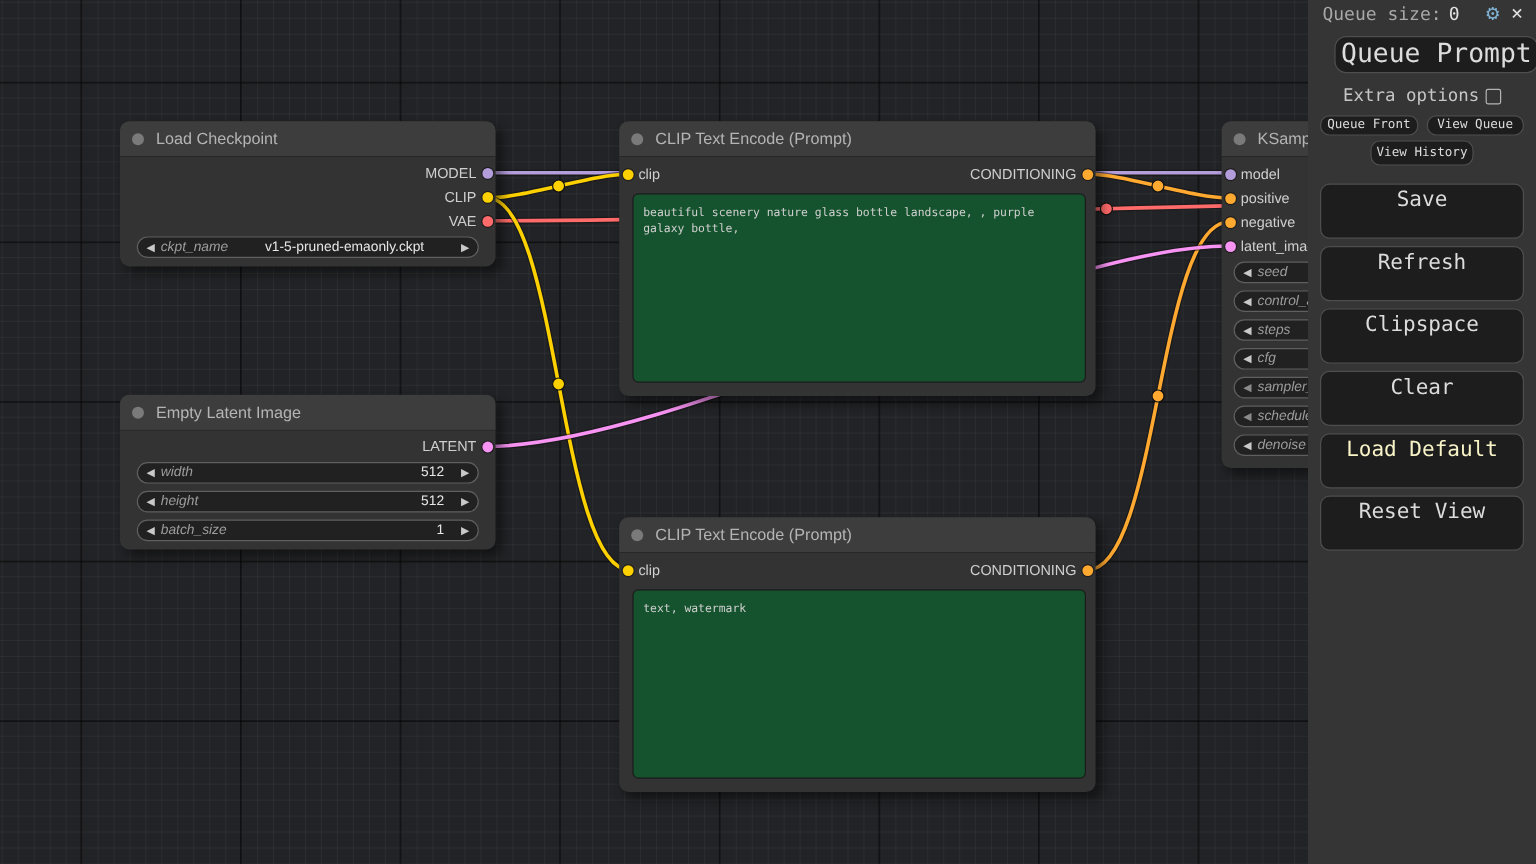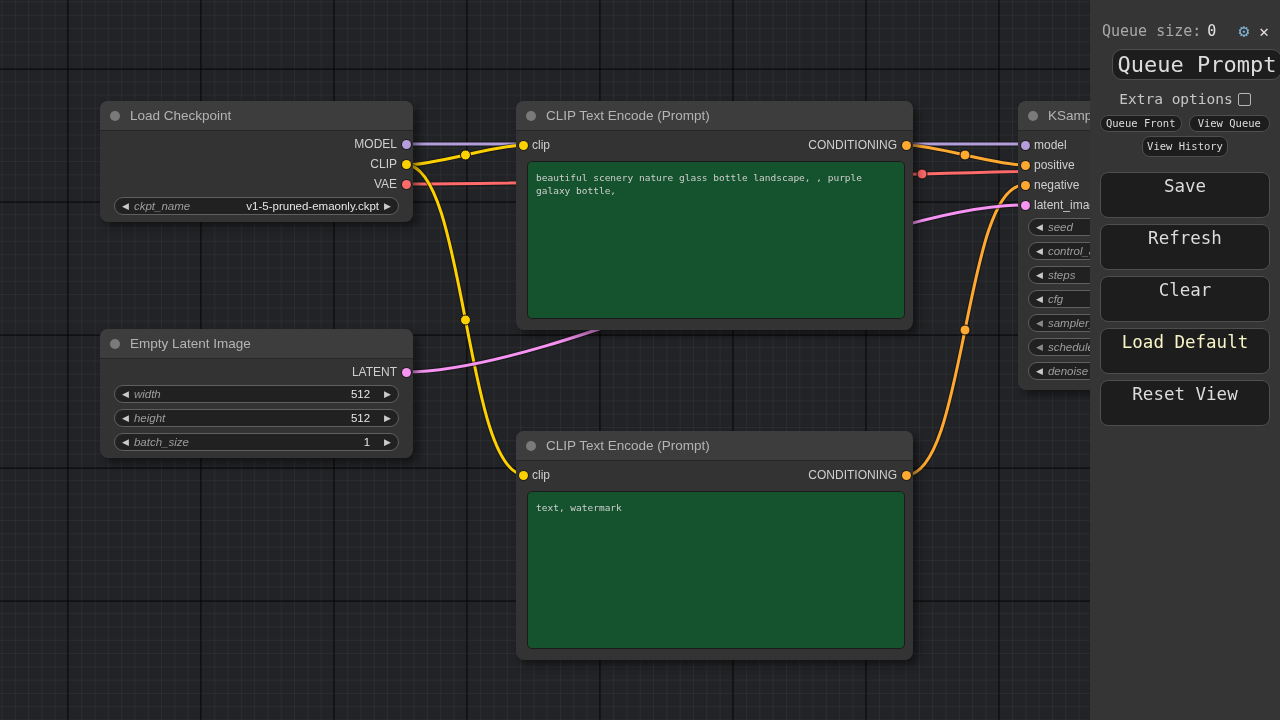--- a/index.html
+++ b/index.html
@@ -47,41 +47,41 @@
   .widget {
     position:absolute; left:14px; right:14px; height:18px;
     background:#212121; border:1px solid #5f5f5f; border-radius:9px;
     display:flex; align-items:center; padding:0 7px; gap:5px;
     font-size:11.5px; color:#9d9d9d;
   }
   .warrow { color:#c9c9c9; font-size:9px; line-height:1; flex:none; }
   .warrow.dim { color:#8a8a8a; }
   .wlabel { white-space:nowrap;font-style:italic; }
   .wvalue { color:#e6e6e6; white-space:nowrap; }
-  .wvalue.center { flex:1; text-align:right; }
+  .wvalue.center { flex:1; text-align:center; }
   .wvalue.right { margin-left:auto; padding-right:9px; }
 
   .node-textarea {
     position:absolute; left:11px; right:8px; top:60px; height:158px;
     background:#14532d; border-radius:5px; border:1px solid #1b1b1b;
     padding:9px 8px; overflow:hidden;
     font-family:"DejaVu Sans Mono", monospace; font-size:9.5px; line-height:13px;
     color:#cfcfcf; white-space:pre-wrap; word-break:break-word;
   }
 
   #node-ksampler { overflow:visible; }
   #node-ksampler .widget { right:auto; width:248px; left:10px; }
 
   
   #sidebar {
     position:absolute; top:0; right:0; width:190px; height:720px; z-index:5;
     background:#353535;
     font-family:"DejaVu Sans Mono", monospace; color:#c8c8c8;
   }
-  .menu-top { display:flex; align-items:flex-end; padding:22px 11px 0 12px; font-size:15px; }
+  .menu-top { display:flex; align-items:flex-start; padding:3px 11px 0 12px; font-size:15px; }
   .queue-size-label { color:#a8a8a8; }
   .queue-size-value { color:#e4e4e4; margin-left:6px; }
   .gear { color:#7fb2d4; font-size:18px; margin-left:8px; cursor:pointer; line-height:1; }
   .close-x { color:#e0e0e0; font-size:16px; font-weight:bold; margin-left:10px; cursor:pointer; line-height:1; }
   .mbtn {
     display:block; background:#1d1d1d; border:1px solid #4e4e4e; border-radius:8px;
     color:#dcdcdc; font-family:inherit; text-align:center; cursor:pointer;
   }
   #queue-prompt { margin:9px 22px 0; width:170px; height:31px; font-size:22px; line-height:29px; border-radius:10px; }
   .extra-row { margin-top:11px; display:flex; align-items:center; justify-content:center; gap:5px; font-size:14.5px; color:#c6c6c6; }
@@ -278,16 +278,17 @@
     <span>Extra options</span>
     <span class="checkbox"></span>
   </div>
   <div class="small-row">
     <div class="mbtn sbtn">Queue Front</div>
     <div class="mbtn sbtn">View Queue</div>
   </div>
   <div class="mbtn" id="view-history">View History</div>
   <div class="mbtn bigbtn first">Save</div>
   <div class="mbtn bigbtn">Refresh</div>
+  <div class="mbtn bigbtn">Clipspace</div>
   <div class="mbtn bigbtn">Clear</div>
   <div class="mbtn bigbtn cream">Load Default</div>
   <div class="mbtn bigbtn">Reset View</div>
 </div>
 
 </body></html>

